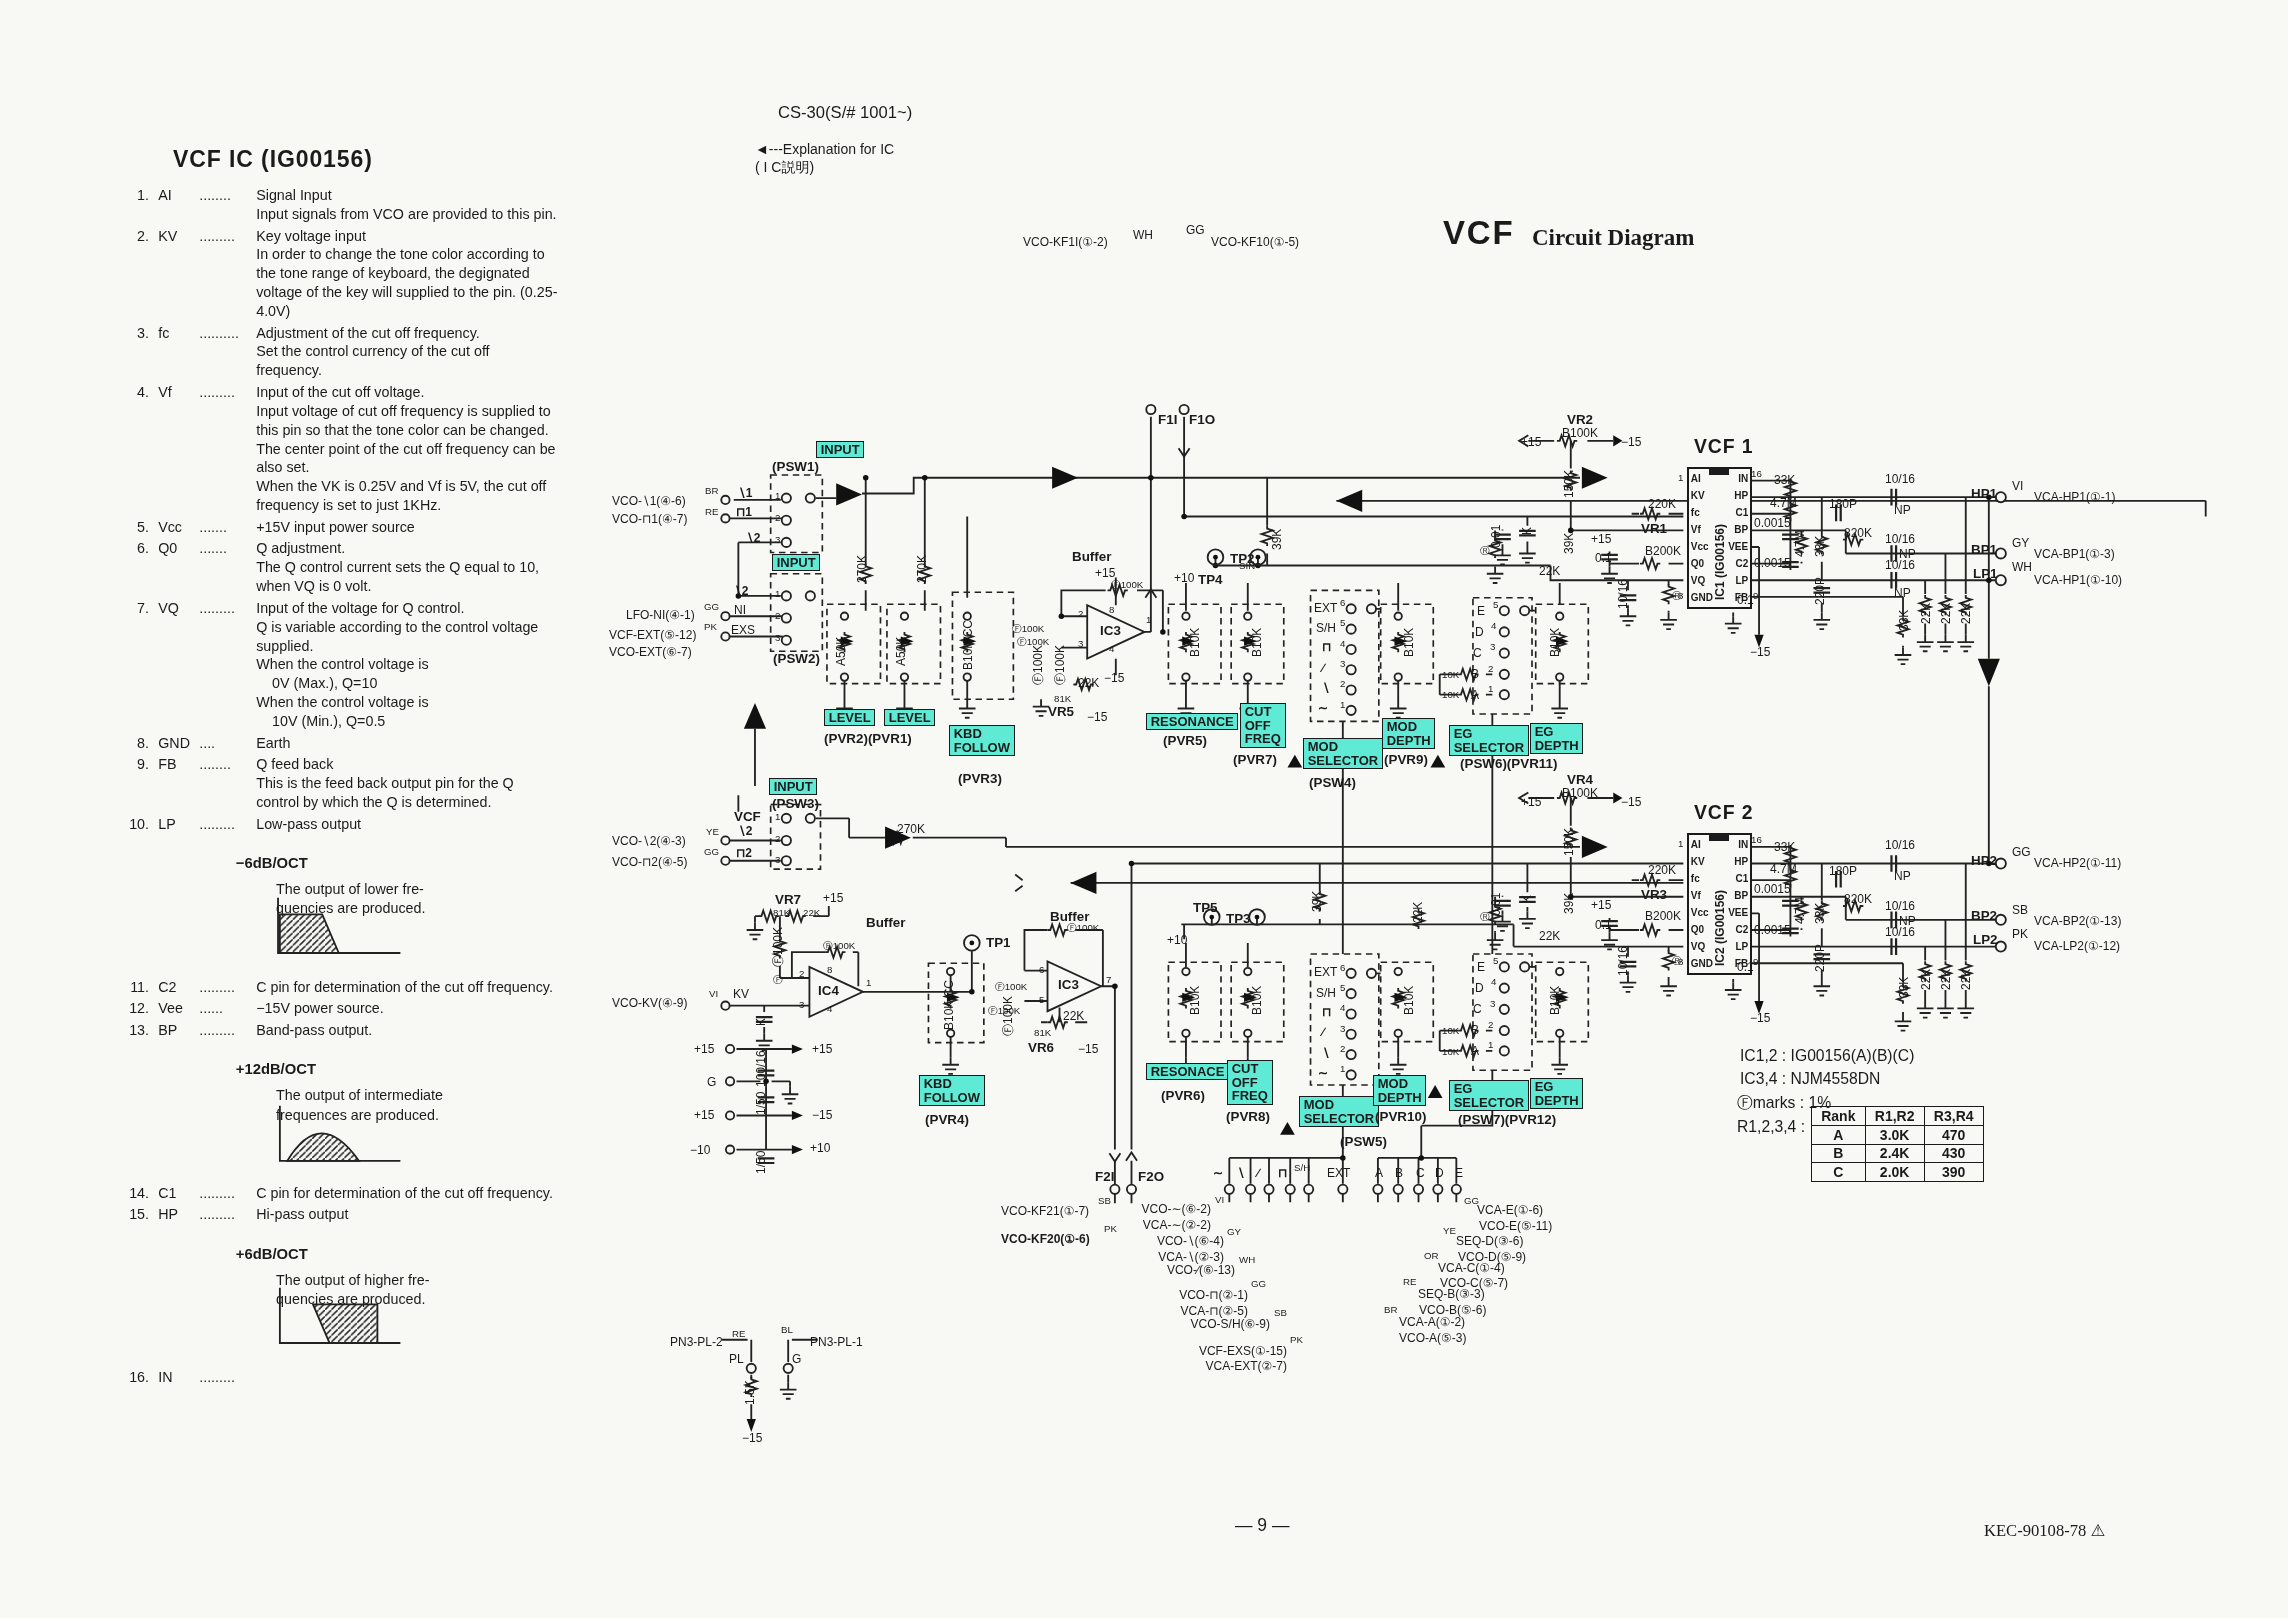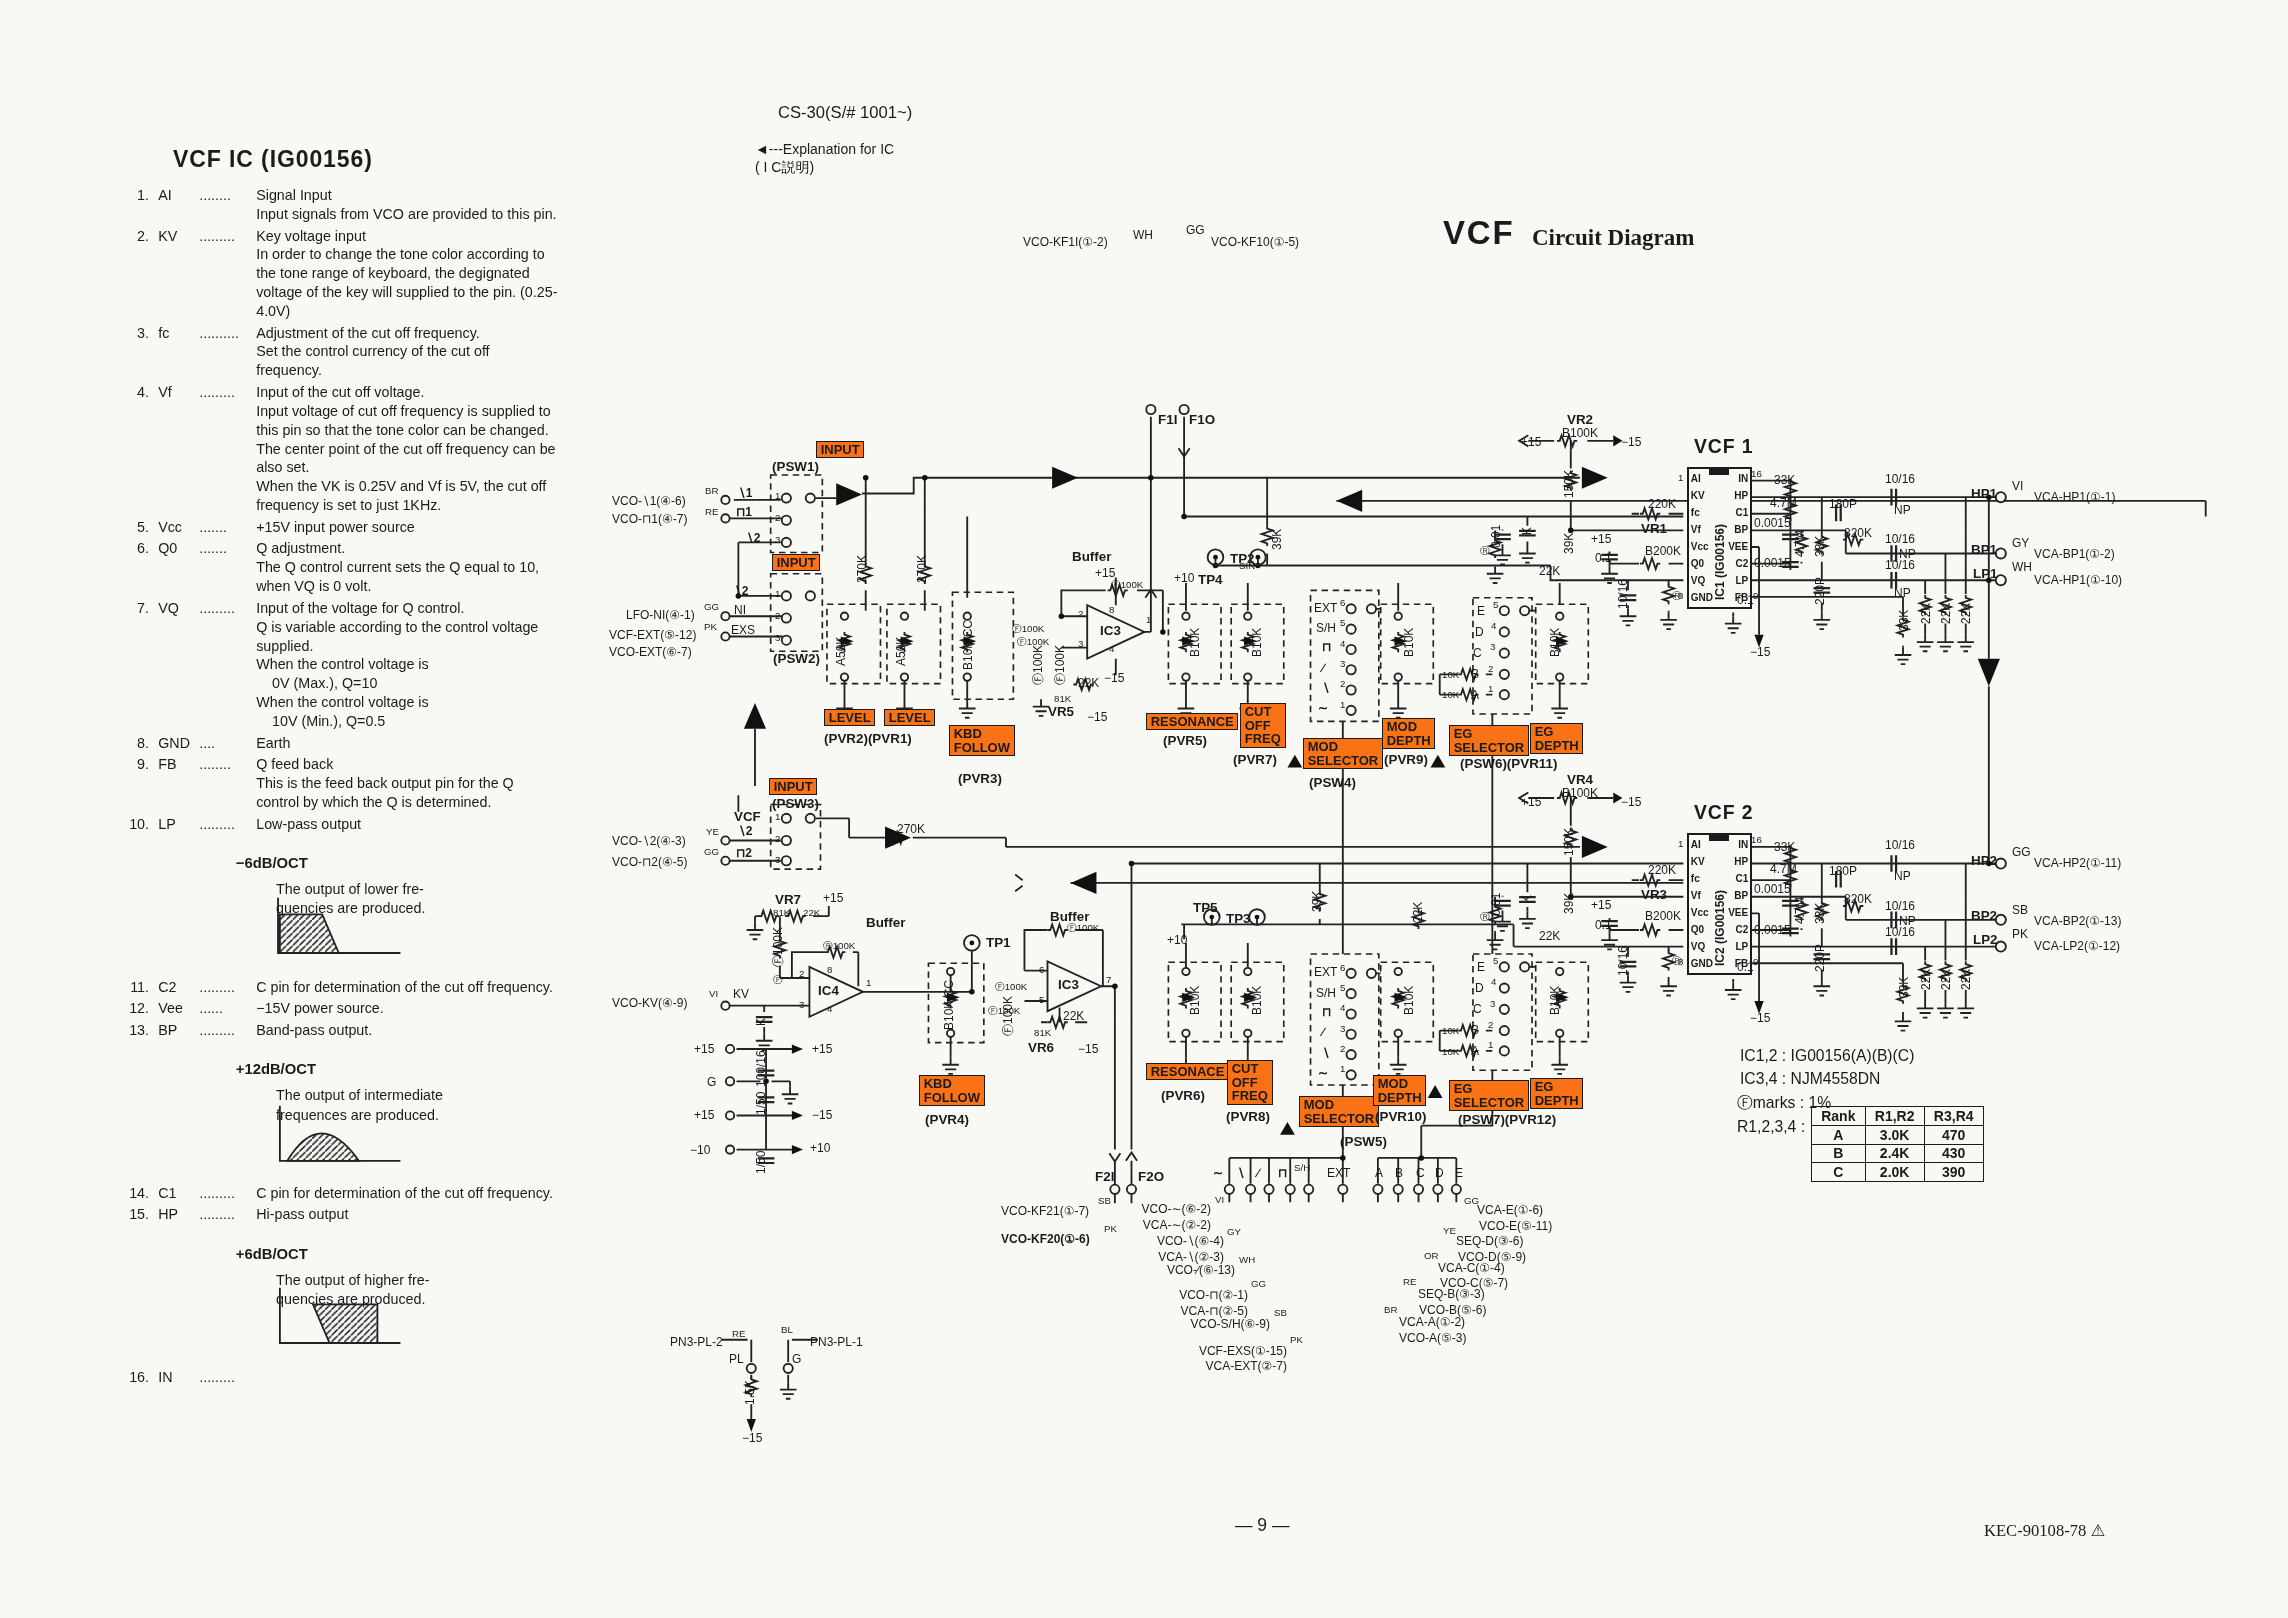--- a/index.html
+++ b/index.html
@@ -25,21 +25,21 @@
   
   #labels,#boxes{position:absolute;left:0;top:0;width:2289px;height:1619px;pointer-events:none;}
   .lb{position:absolute;font-size:12px;white-space:pre;line-height:1;}
   .lb.xs{font-size:9.7px;}
   .lb.m{font-size:13.4px;font-weight:bold;}
   .lb.b{font-size:19.4px;font-weight:bold;letter-spacing:0.9px;text-align:center;}
   .lb.n{font-size:15.7px;}
   .lb.w{font-size:12px;font-weight:bold;}
   .lb.v{transform:rotate(-90deg);transform-origin:left top;}
   .lb.r{transform:translateX(-100%);}
-  .bx{position:absolute;border:1.8px solid #1b1b1b;padding:0.9px 3.7px;background:#f97316;
+  .bx{position:absolute;border:1.8px solid #1b1b1b;padding:0.9px 3.7px;background:#5eead4;
       font-size:13px;font-weight:bold;line-height:1.05;white-space:pre-line;}
   
   .ic{position:absolute;width:61px;height:138px;border:2.3px solid #1b1b1b;background:#f8f8f5;display:flex;}
   .ic-col{display:flex;flex-direction:column;justify-content:space-between;padding:3.7px 1.8px;font-size:10px;font-weight:bold;}
   .ic-col.right{margin-left:auto;text-align:right;}
   .ic-name{position:absolute;left:24px;top:131px;font-size:12px;font-weight:bold;white-space:nowrap;
            transform:rotate(-90deg);transform-origin:left top;}
   .ic-notch{position:absolute;left:20px;top:0;width:20px;height:5.5px;background:#1b1b1b;}
   
   .rank{position:absolute;left:1811px;top:1106px;border-collapse:collapse;font-size:14px;}
@@ -762,21 +762,21 @@
       <span class="lb v" style="left: 1920px; top: 624px;">22K</span>
       <span class="lb v" style="left: 1940px; top: 624px;">22K</span>
       <span class="lb v" style="left: 1960px; top: 624px;">22K</span>
       <span class="lb" style="left: 1737px; top: 594px;">0.1</span>
       <span class="lb" style="left: 1750px; top: 646px;">−15</span>
       <span class="lb m" style="left: 1971px; top: 487px;">HP1</span>
       <span class="lb" style="left: 2012px; top: 480px;">VI</span>
       <span class="lb" style="left: 2034px; top: 491px;">VCA-HP1(①-1)</span>
       <span class="lb m" style="left: 1971px; top: 543px;">BP1</span>
       <span class="lb" style="left: 2012px; top: 537px;">GY</span>
-      <span class="lb" style="left: 2034px; top: 548px;">VCA-BP1(①-2)</span>
+      <span class="lb" style="left: 2034px; top: 548px;">VCA-BP1(①-3)</span>
       <span class="lb m" style="left: 1973px; top: 567px;">LP1</span>
       <span class="lb" style="left: 2012px; top: 561px;">WH</span>
       <span class="lb" style="left: 2034px; top: 574px;">VCA-HP1(①-10)</span>
       <span class="lb m" style="left: 1567px; top: 413px;">VR2</span>
       <span class="lb" style="left: 1562px; top: 427px;">B100K</span>
       <span class="lb" style="left: 1521px; top: 436px;">+15</span>
       <span class="lb" style="left: 1621px; top: 436px;">−15</span>
       <span class="lb v" style="left: 1563px; top: 498px;">150K</span>
       <span class="lb v" style="left: 1521px; top: 535px;">K</span>
       <span class="lb v" style="left: 1490px; top: 548px;">0.01</span>

